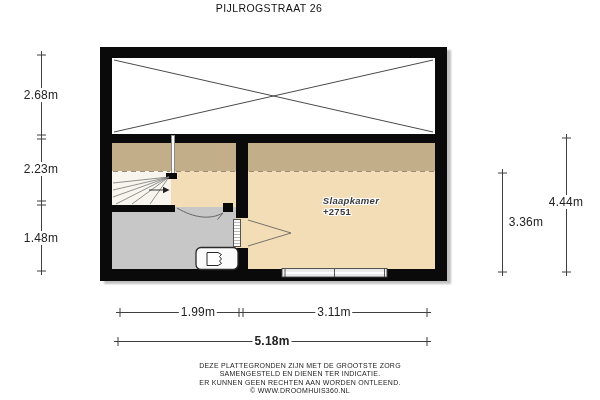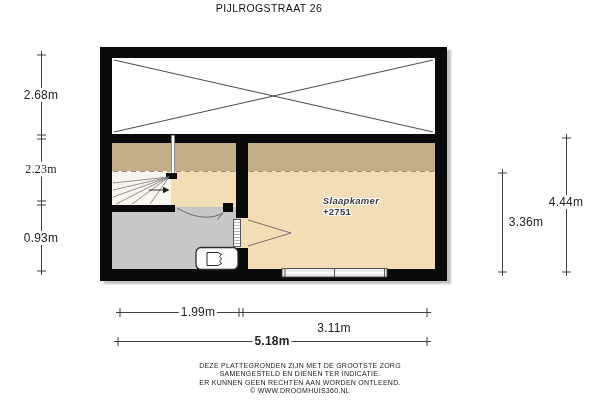--- a/index.html
+++ b/index.html
@@ -124,26 +124,26 @@
       <line x1="120" y1="312.5" x2="239" y2="312.5" marker-start="url(#tk)" marker-end="url(#tk)"></line>
       <line x1="243" y1="312.5" x2="427" y2="312.5" marker-start="url(#tk)" marker-end="url(#tk)"></line>
       <line x1="118" y1="341.5" x2="427" y2="341.5" marker-start="url(#tk)" marker-end="url(#tk)"></line>
     </g>
   </svg>
 
   <div class="room-lab" style="left:351px;top:200px;font-style:italic;">Slaapkamer</div>
   <div class="room-lab" style="left:337px;top:211px;">+2751</div>
 
   <span class="dlab" style="left:41px;top:95px;">2.68m</span>
-  <span class="dlab" style="left:41px;top:169px;font-family:Liberation Serif, serif;">2.23m</span>
-  <span class="dlab" style="left:41px;top:238px;">0.93m</span>
+  <span class="dlab" style="left:41px;top:169px;">2.23m</span>
+  <span class="dlab" style="left:41px;top:238px;">1.48m</span>
   <span class="dlab" style="left:526px;top:222px;">3.36m</span>
   <span class="dlab" style="left:566px;top:202px;">4.44m</span>
   <span class="dlab" style="left:178px;top:312px;margin-left:20px;">1.99m</span>
-  <span class="dlab" style="left:334px;top:328px;text-align:right;">3.11m</span>
+  <span class="dlab" style="left:334px;top:312px;text-align:right;">3.11m</span>
   <span class="dlab" style="left:272px;top:341px;font-weight:bold;">5.18m</span>
 
   <div id="footer" class="abs">
     <div>DEZE PLATTEGRONDEN ZIJN MET DE GROOTSTE ZORG</div>
     <div>SAMENGESTELD EN DIENEN TER INDICATIE.</div>
     <div>ER KUNNEN GEEN RECHTEN AAN WORDEN ONTLEEND.</div>
     <div>© WWW.DROOMHUIS360.NL</div>
   </div>
 
 </div>

